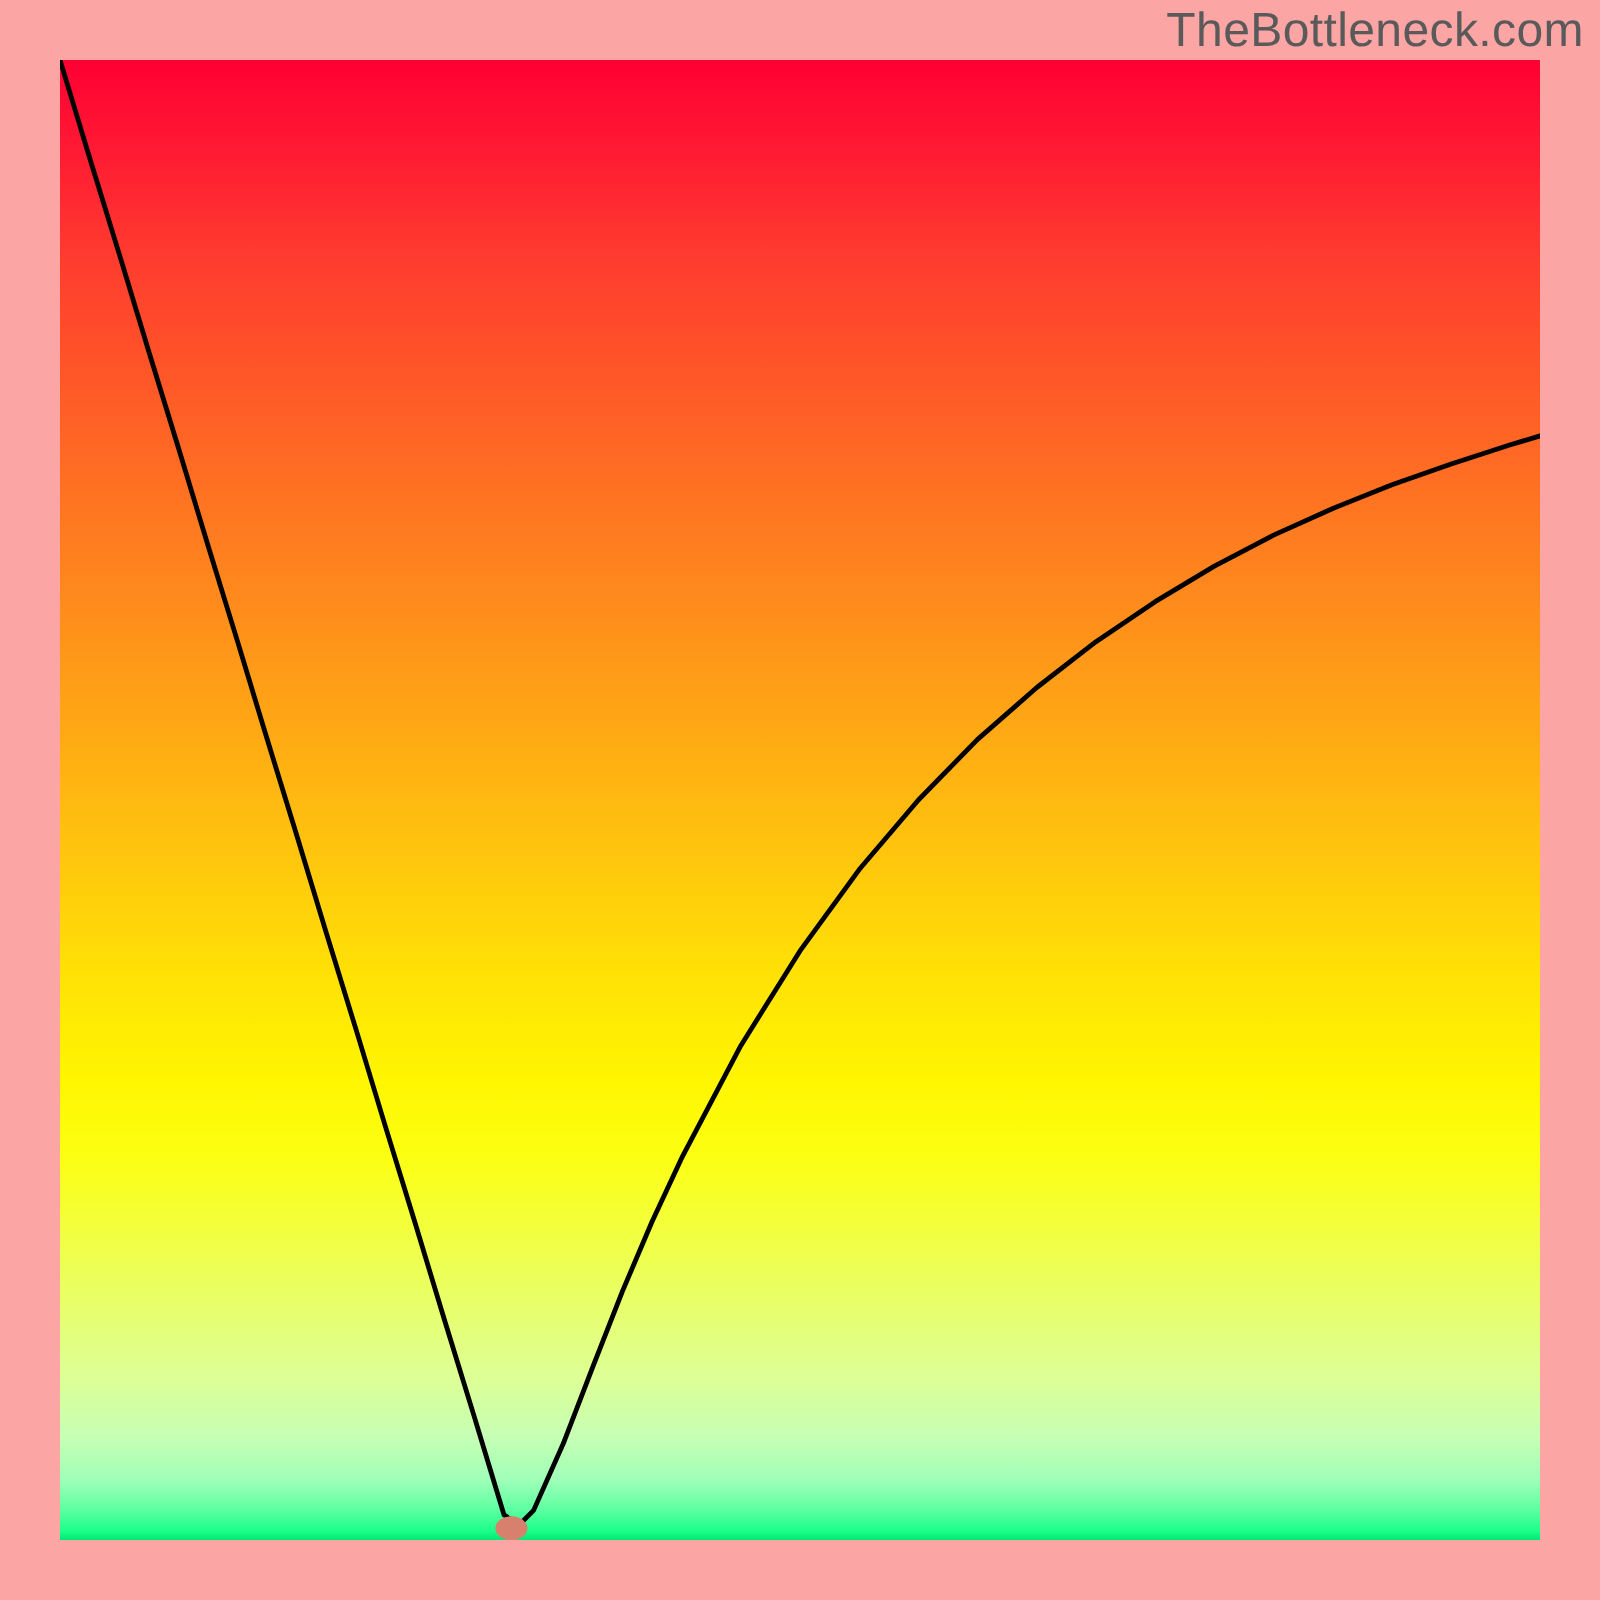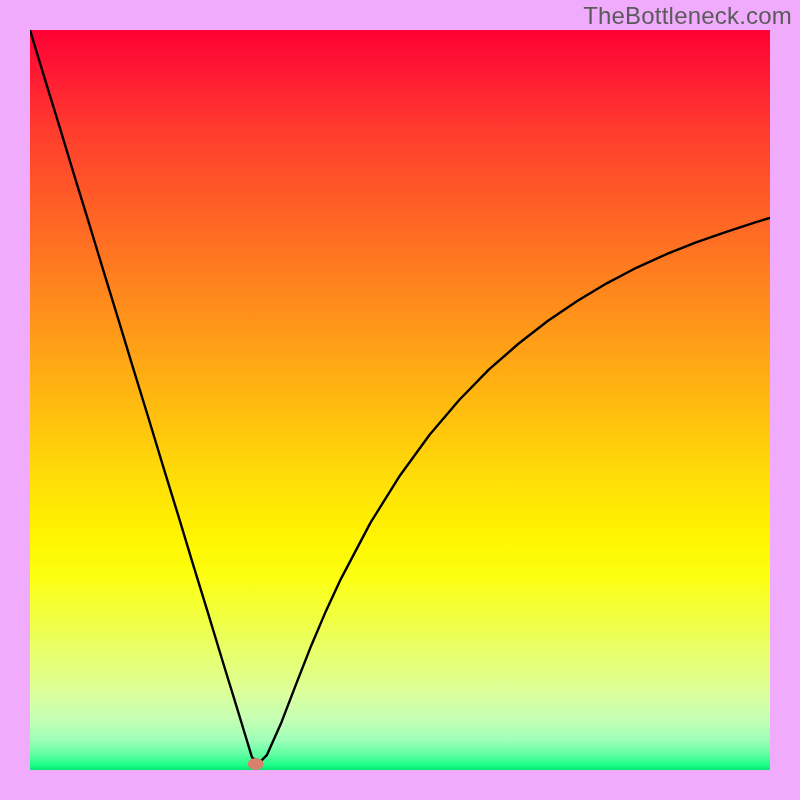--- a/index.html
+++ b/index.html
@@ -8,21 +8,21 @@
     width: 800px;
     height: 800px;
     background: #000;
     overflow: hidden;
     font-family: Arial, Helvetica, sans-serif;
   }
   .frame {
     position: relative;
     width: 800px;
     height: 800px;
-    background: #f0abfc;
+    background: #fca5a5;
   }
   .watermark {
     position: absolute;
     top: 2px;
     right: 8px;
     color: #5a5a5a;
     font-size: 24px;
     font-weight: 500;
     letter-spacing: 0.2px;
     z-index: 10;

